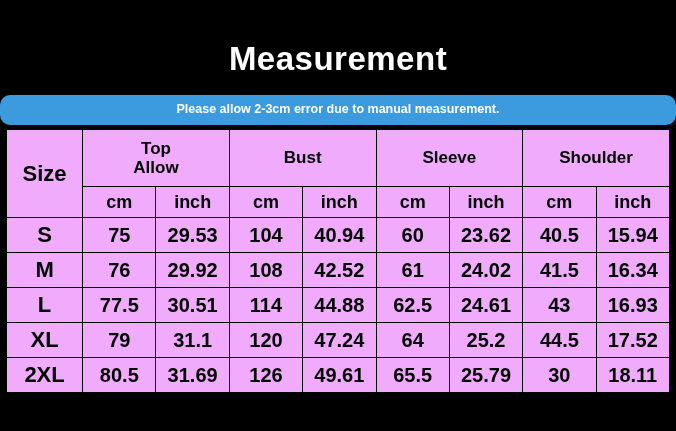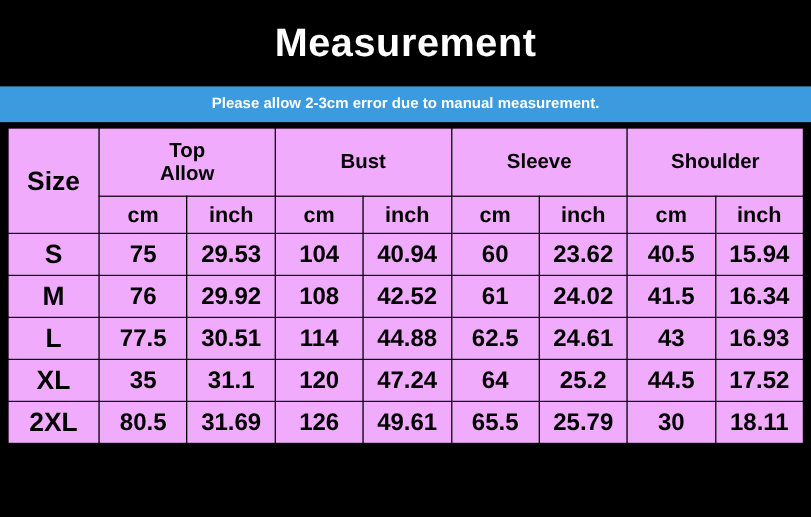--- a/index.html
+++ b/index.html
@@ -13,20 +13,21 @@
     font-family: "Liberation Sans", sans-serif;
     color: #fff;
     overflow: hidden;
   }
   #page {
     position: relative;
     width: 676px;
     height: 312px;
     background: #000;
     box-sizing: border-box;
+    margin-top: 23px;
   }
 
   
   .title-bar {
     height: 72px;
     display: flex;
     align-items: center;
     justify-content: center;
     background: #000;
   }
@@ -37,20 +38,21 @@
     letter-spacing: 0.5px;
   }
 
   
   .notice {
     background: #3c9ade;
     color: #ffffff;
     padding: 5px 8px 7px 8px;
     text-align: center;
     line-height: 1.45;
+    border-radius: 10px;
   }
   .notice-line {
     font-size: 12.5px;
     font-weight: bold;
     white-space: nowrap;
   }
 
   
   .table-wrap {
     padding: 4px 6px 6px 6px;
@@ -176,21 +178,21 @@
           <td>114</td>
           <td>44.88</td>
           <td>62.5</td>
           <td>24.61</td>
           <td>43</td>
           <td>16.93</td>
         </tr>
 
         <tr class="data-row">
           <td class="size-cell">XL</td>
-          <td>35</td>
+          <td>79</td>
           <td>31.1</td>
           <td>120</td>
           <td>47.24</td>
           <td>64</td>
           <td>25.2</td>
           <td>44.5</td>
           <td>17.52</td>
         </tr>
 
         <tr class="data-row">

